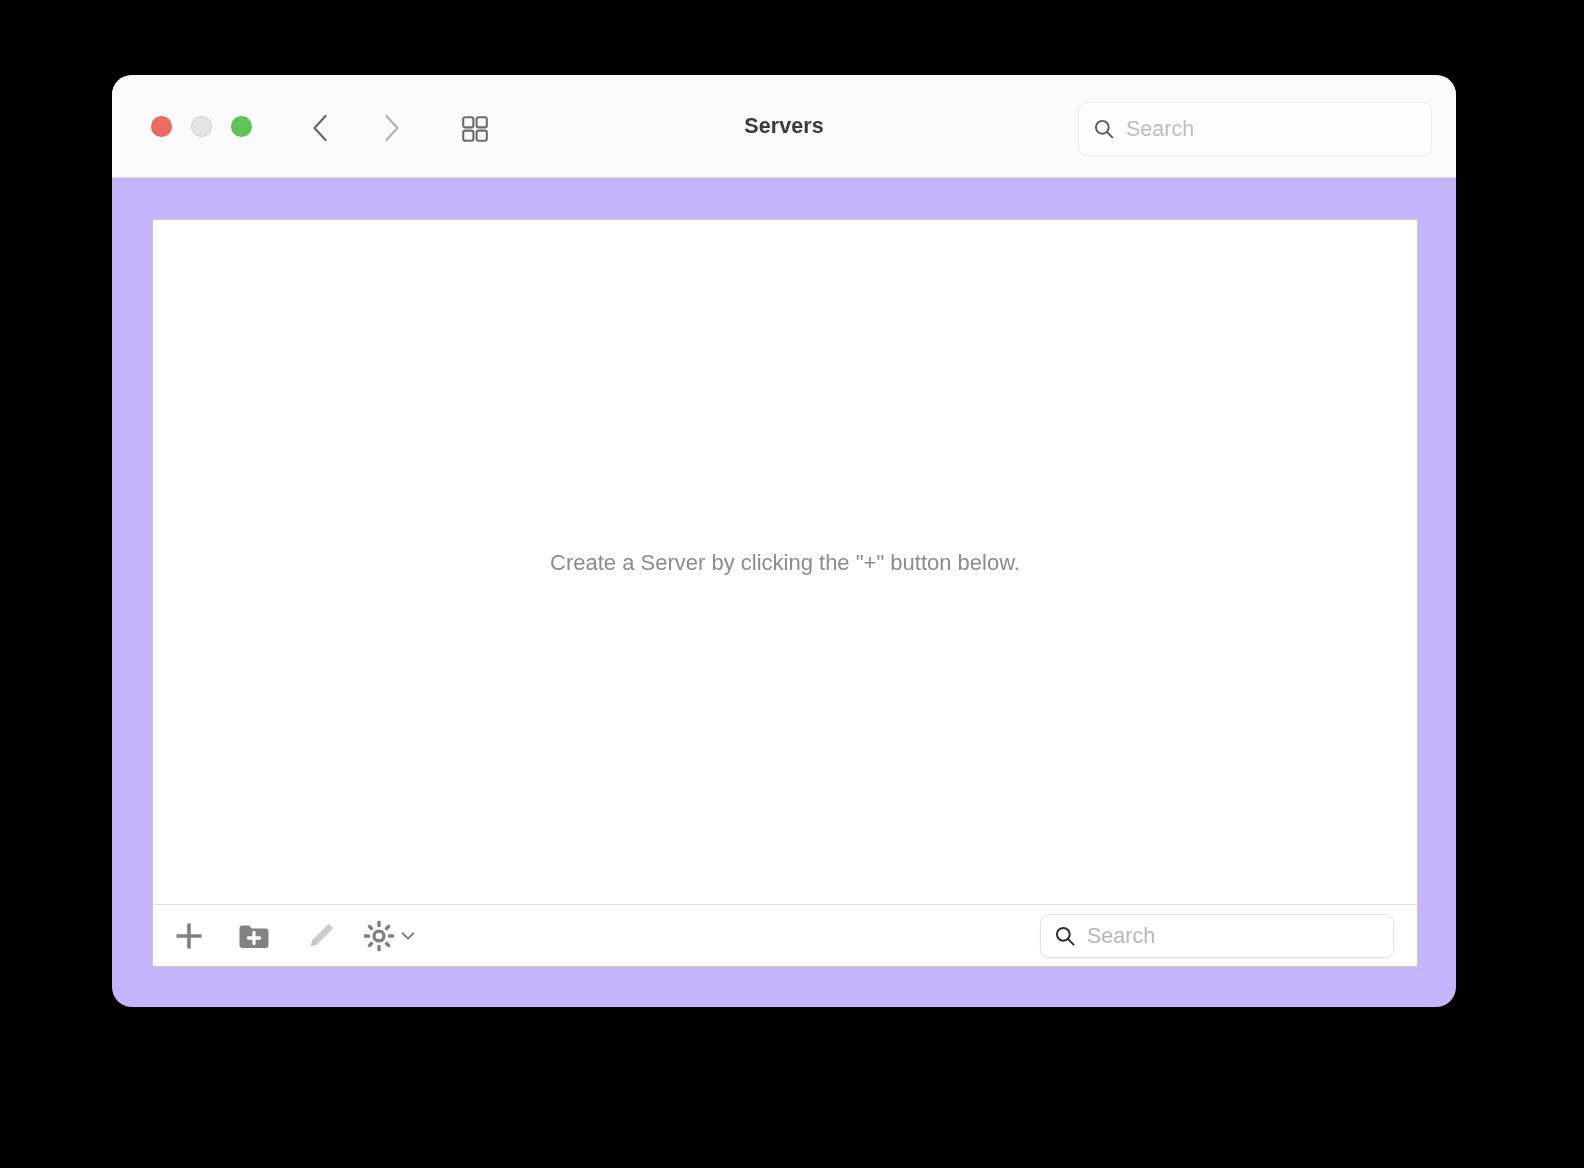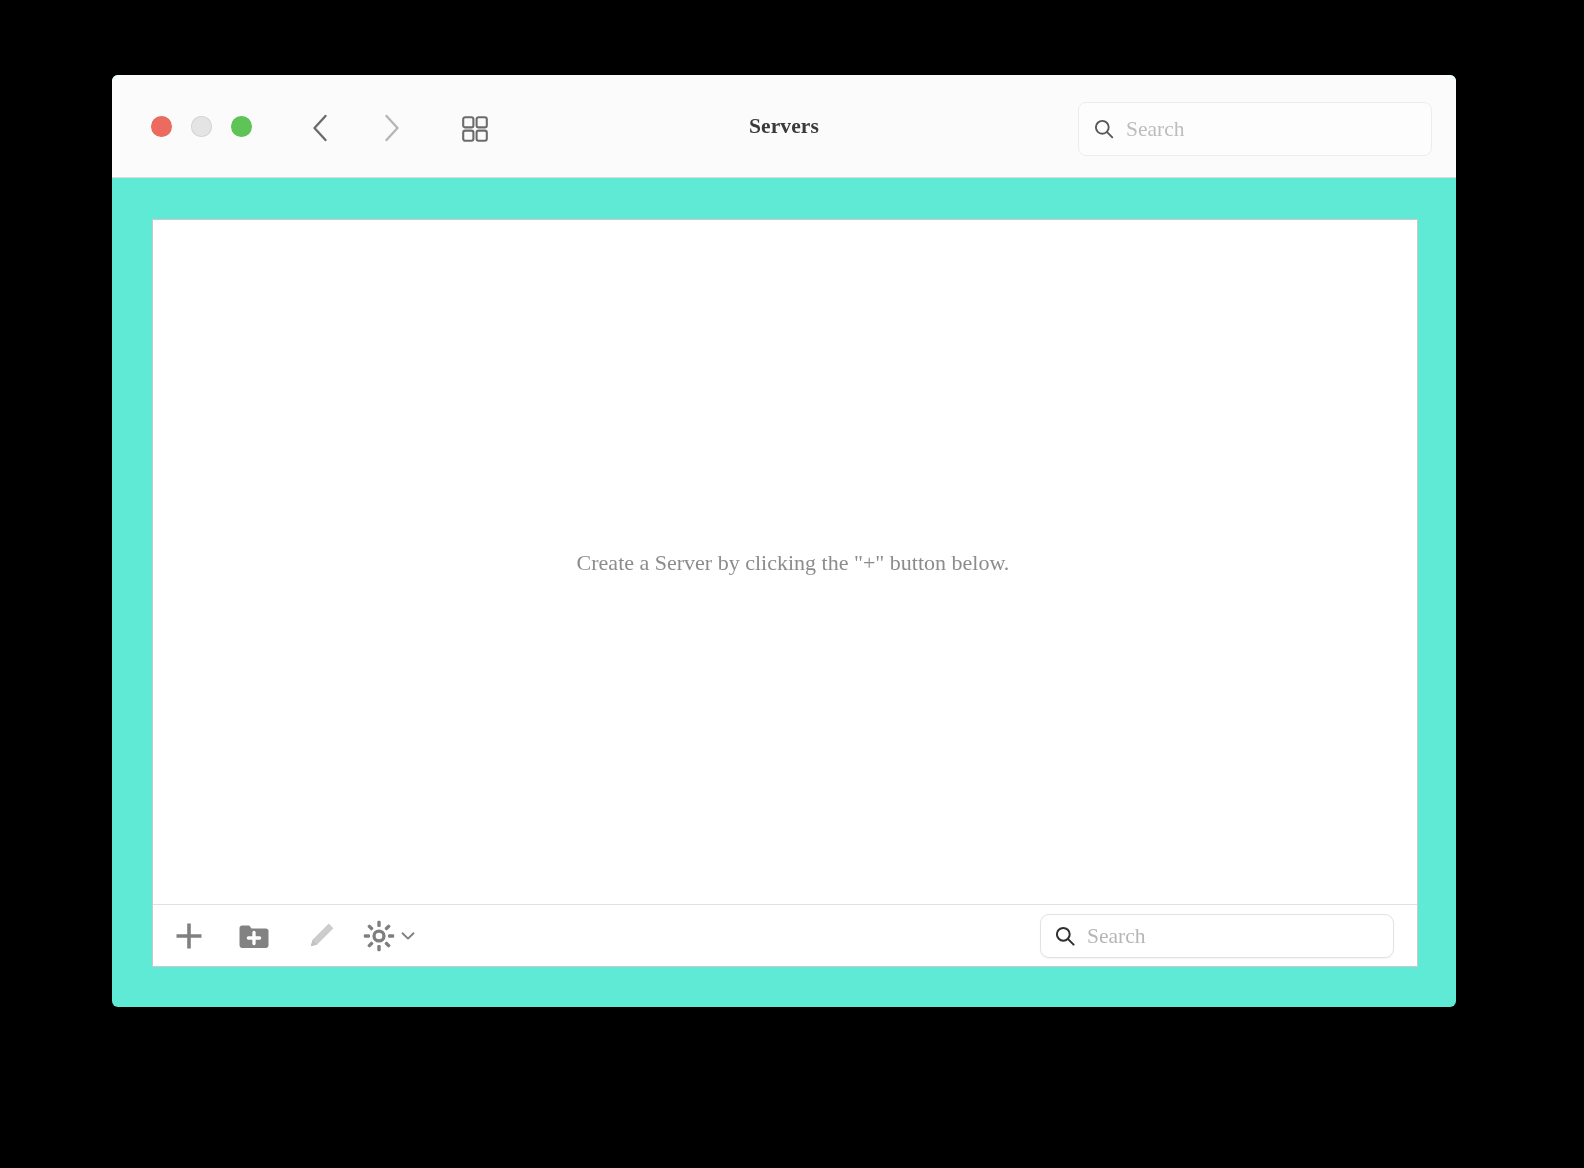--- a/index.html
+++ b/index.html
@@ -12,25 +12,24 @@
     overflow:hidden;
   }
 
   
   #window {
     position:absolute;
     left:112px;
     top:75px;
     width:1344px;
     height:932px;
-    background:#5eead4;
-    border-radius:6px;
+    background:#c4b5fd;
+    border-radius:20px;
     overflow:hidden;
     box-shadow:0 0 0 0.5px rgba(0,0,0,0.18);
-    font-family:Liberation Serif, serif;
   }
 
   
   #titlebar {
     position:absolute;
     left:0; top:0;
     width:100%;
     height:103px;
     background:#fbfbfb;
     border-bottom:1px solid #dcdcdc;
@@ -100,21 +99,21 @@
     left:40px;
     top:144px;
     width:1266px;
     height:748px;
     background:#ffffff;
     border:1px solid #c9c9c9;
   }
 
   #empty-message {
     position:absolute;
-    left:8px;
+    left:0;
     top:0;
     width:100%;
     height:686px;
     display:flex;
     align-items:center;
     justify-content:center;
     font-size:22px;
     color:#8c8c8c;
   }
 

